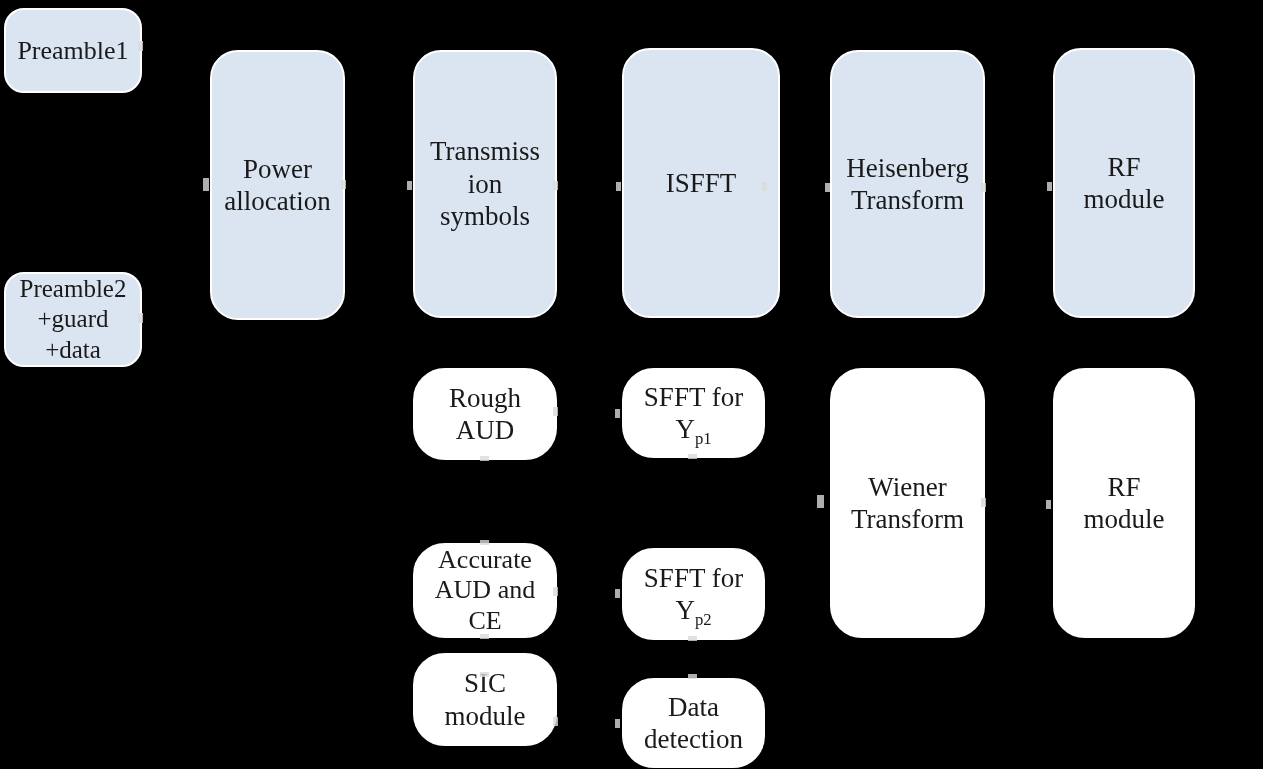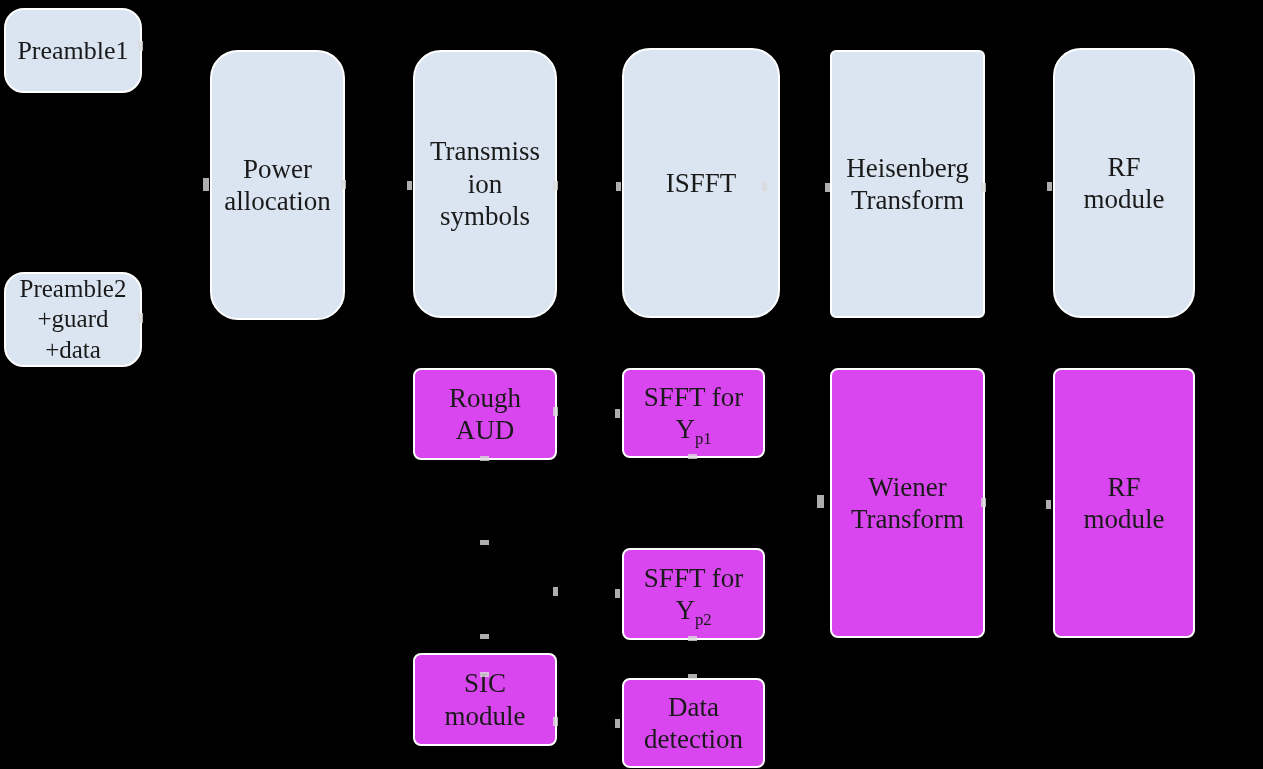--- a/index.html
+++ b/index.html
@@ -18,21 +18,21 @@
     align-items: center;
     justify-content: center;
     text-align: left;
     color: #1a1a1a;
     font-size: 27px;
     line-height: 1.2;
     border: 2px solid #ffffff;
     box-sizing: border-box;
   }
   .blue  { background: #dbe5f1; border-radius: 28px; }
-  .cream { background: #d946ef; border-radius: 8px; }
+  .cream { background: #ffffff; border-radius: 32px; }
   .line { white-space: nowrap; }
   sub.psub { font-size: 0.62em; line-height: 0; }
   .nub {
     position: absolute;
     background: #d9d9d9;
     opacity: 0.8;
   }
 </style>
 </head>
 <body>
@@ -57,35 +57,40 @@
   <div class="box blue" style="left:413px; top:50px; width:144px; height:268px;">
     <div class="line">Transmiss</div>
     <div class="line">ion</div>
     <div class="line">symbols</div>
   </div>
 
   <div class="box blue" style="left:622px; top:48px; width:158px; height:270px;">
     <div class="line">ISFFT</div>
   </div>
 
-  <div class="box blue" style="left:830px; top:50px; width:155px; height:268px;border-radius:6px;">
+  <div class="box blue" style="left:830px; top:50px; width:155px; height:268px;">
     <div class="line">Heisenberg</div>
     <div class="line">Transform</div>
   </div>
 
   <div class="box blue" style="left:1053px; top:48px; width:142px; height:270px;">
     <div class="line">RF</div>
     <div class="line">module</div>
   </div>
 
   <div class="box cream" style="left:413px; top:368px; width:144px; height:92px;">
     <div class="line">Rough</div>
     <div class="line">AUD</div>
   </div>
 
+  <div class="box cream" style="left:413px; top:543px; width:144px; height:95px; font-size:26px; line-height:1.18;">
+    <div class="line">Accurate</div>
+    <div class="line">AUD and</div>
+    <div class="line">CE</div>
+  </div>
 
   <div class="box cream" style="left:413px; top:653px; width:144px; height:93px;">
     <div class="line">SIC</div>
     <div class="line">module</div>
   </div>
 
   <div class="box cream" style="left:622px; top:368px; width:143px; height:90px;">
     <div class="line">SFFT for</div>
     <div class="line"><span>Y</span><sub class="psub">p1</sub></div>
   </div>

